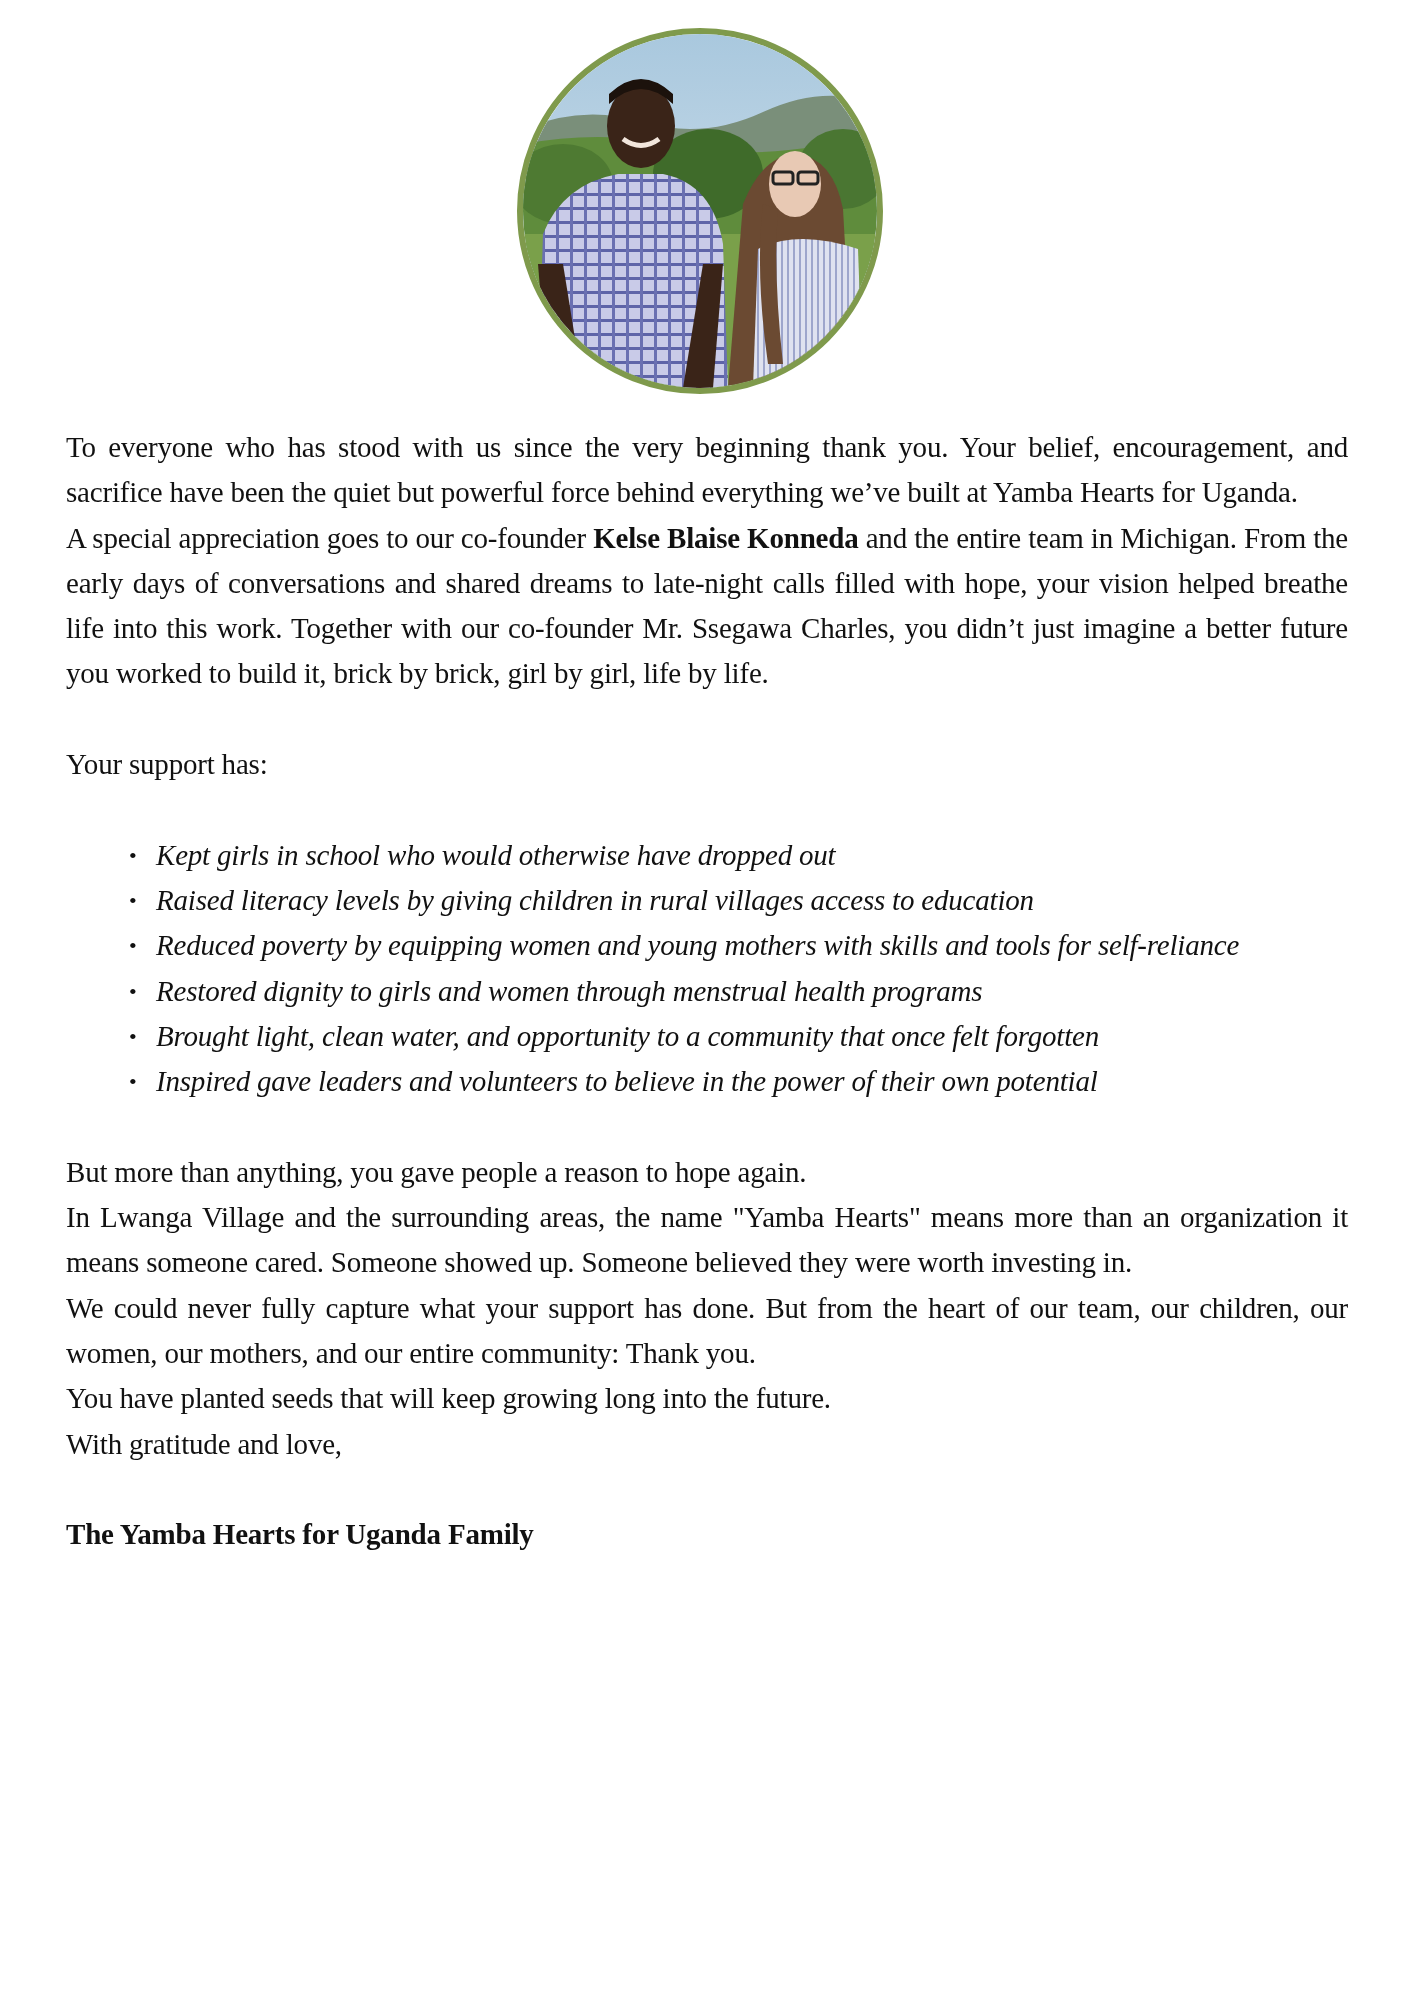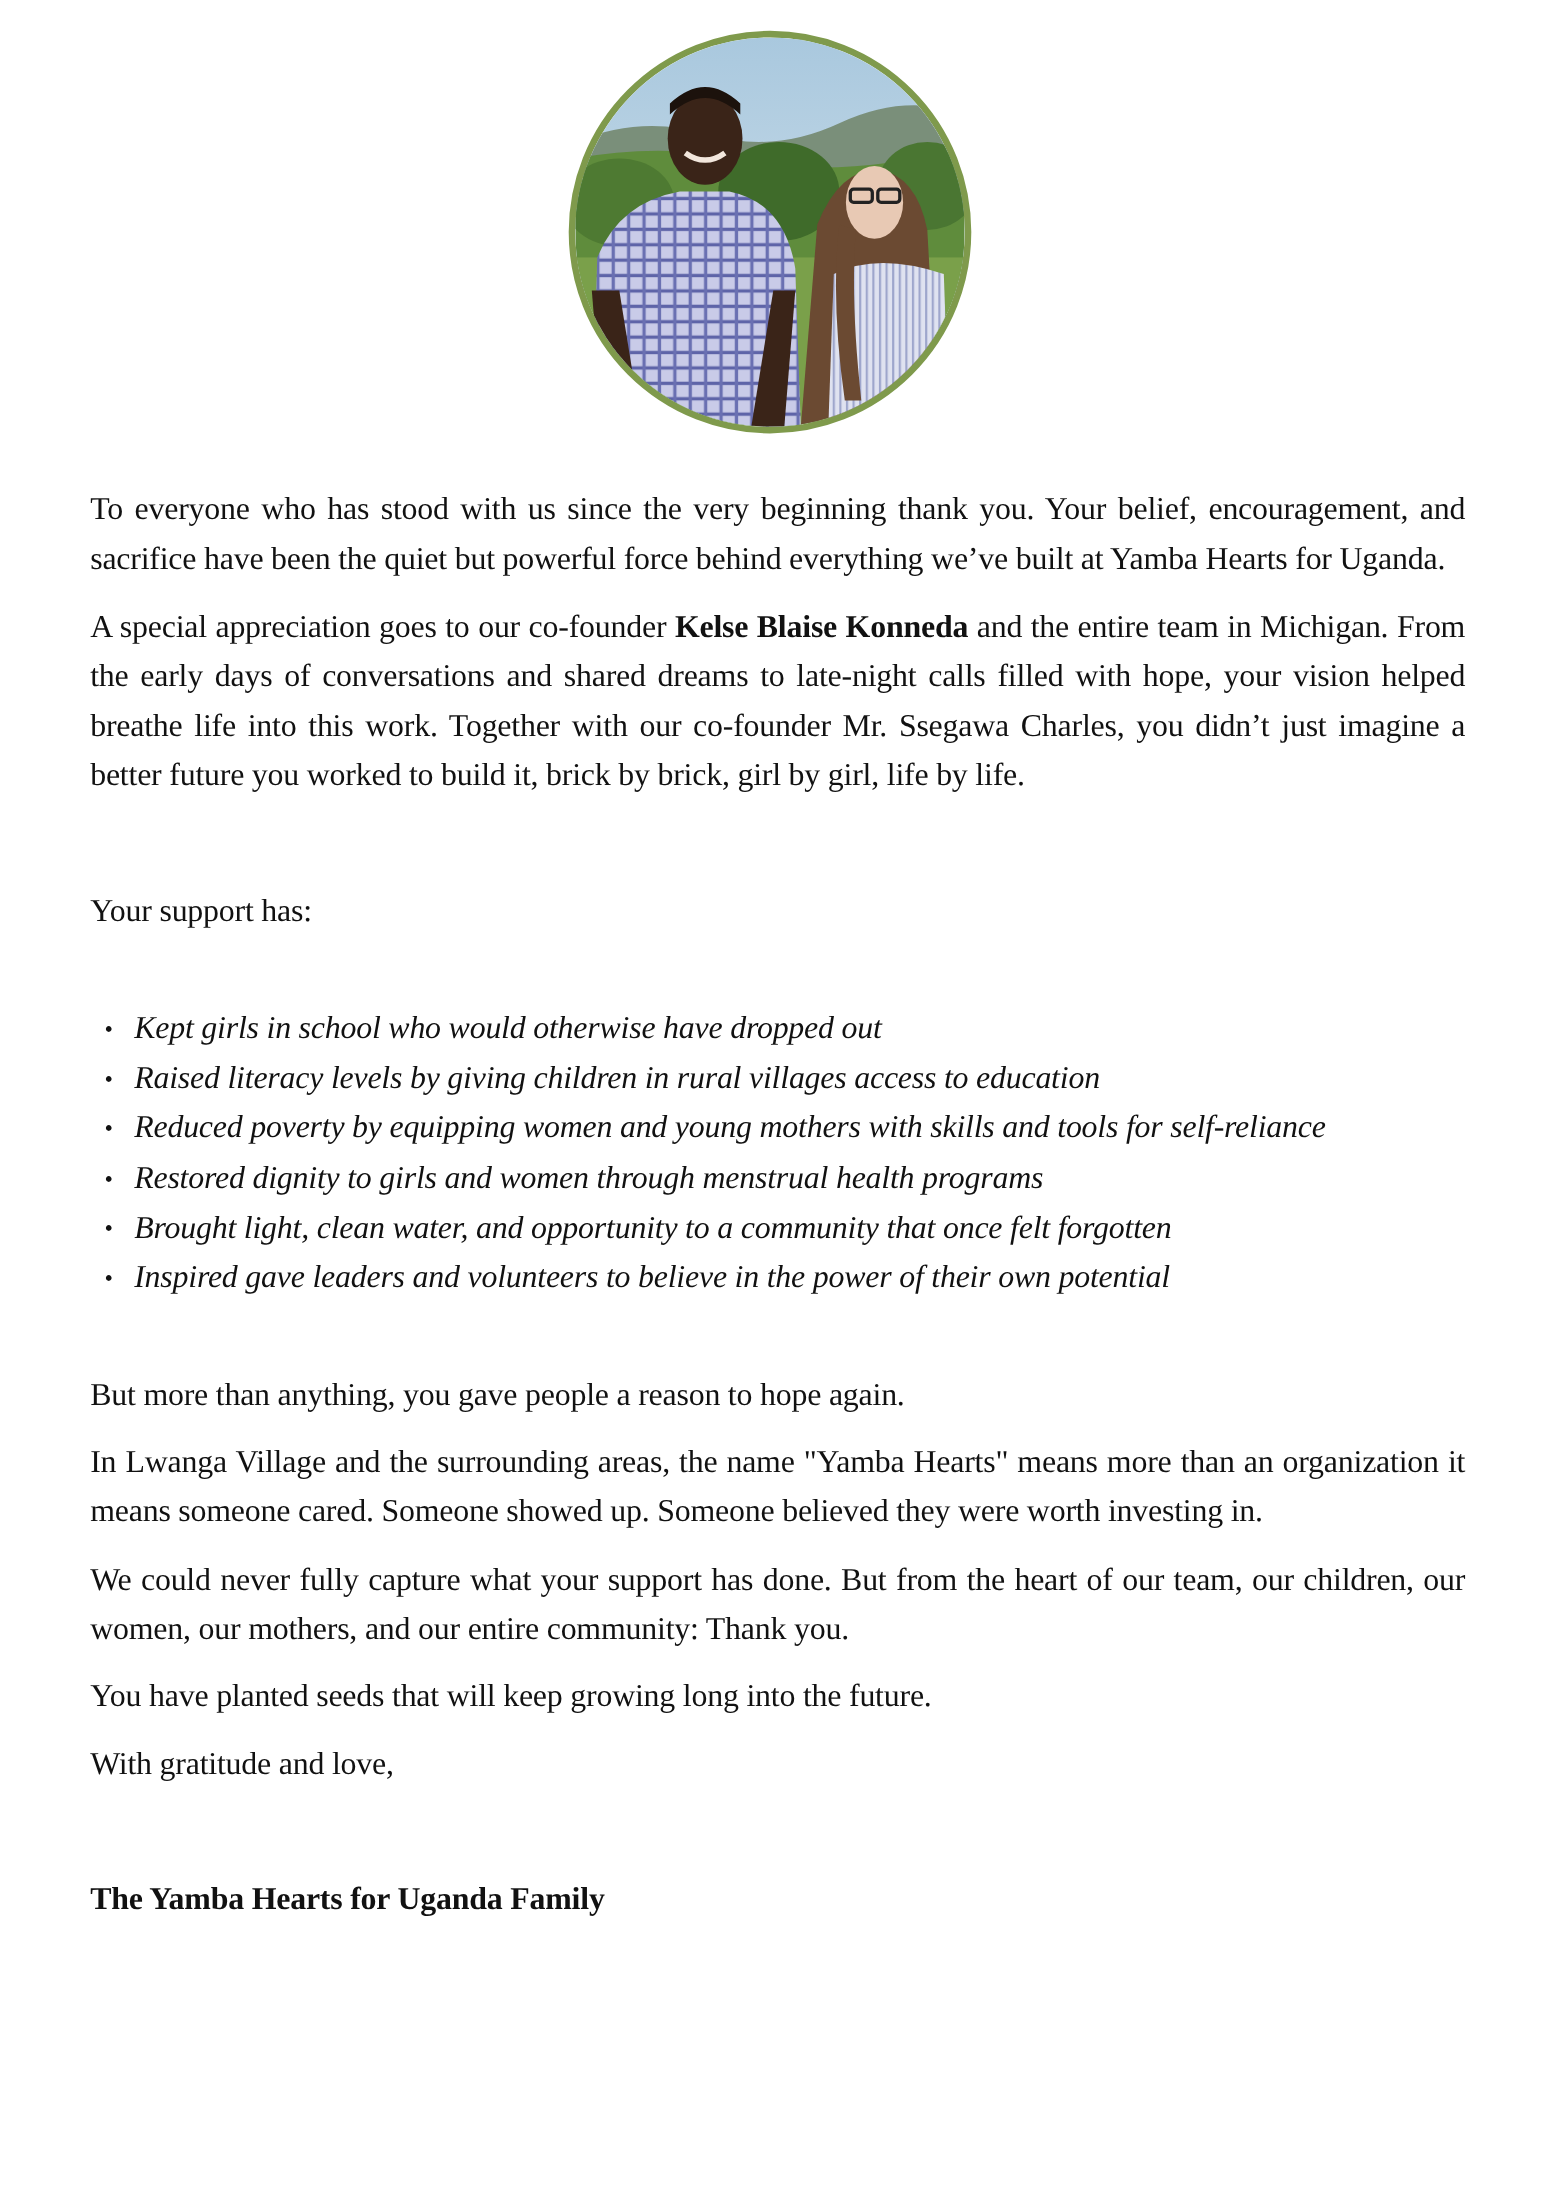--- a/index.html
+++ b/index.html
@@ -12,29 +12,29 @@
     position: absolute; left: 517px; top: 28px;
     width: 354px; height: 354px;
     border: 6px solid #7f9a4c; border-radius: 50%;
     overflow: hidden;
   }
   .photo { width: 100%; height: 100%; display: block; }
   .content {
     position: absolute; left: 66px; top: 425px; width: 1282px;
     font-size: 29px; line-height: 45.3px; letter-spacing: -0.2px;
   }
-  .content p { margin: 16px; text-align: justify; }
+  .content p { margin: 0; text-align: justify; }
   .content p.last-left { text-align-last: left; }
   .gap { height: 45.3px; }
   .bold { font-weight: bold; }
   ul.support-list {
     margin: 0; padding: 0 0 0 56px; list-style: none;
     font-style: italic;
   }
-  ul.support-list li { position: relative; }
+  ul.support-list li { position: relative; margin-left: 34px; }
   ul.support-list li::before {
     content: "\2022"; position: absolute; left: -27px; font-style: normal; font-size: 22px;
   }
   .signature { font-weight: bold; }
 </style>
 </head>
 <body>
 
 <div class="photo-wrap">
   <svg class="photo" viewBox="0 0 354 354" preserveAspectRatio="xMidYMid slice">

